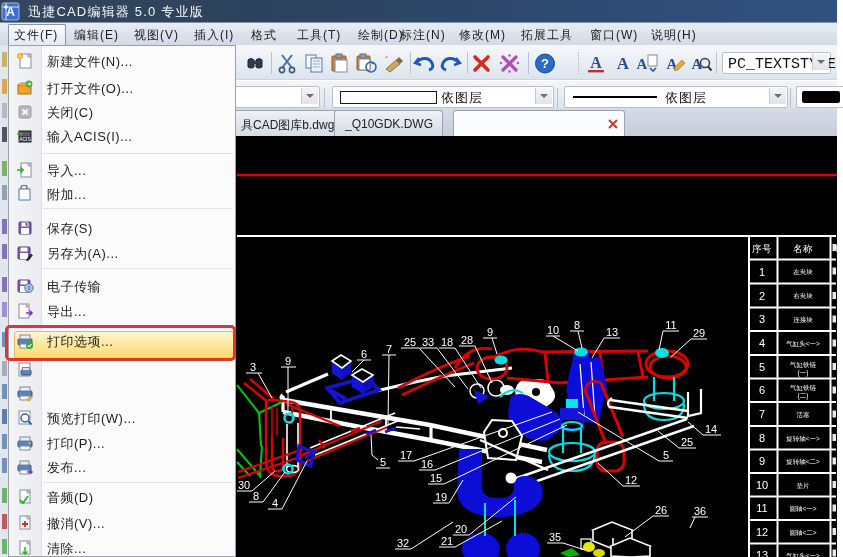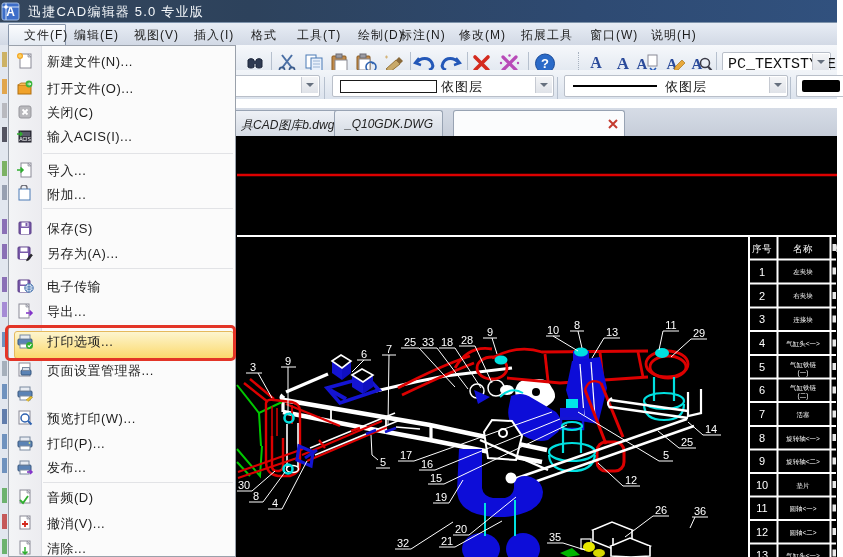--- a/index.html
+++ b/index.html
@@ -13,31 +13,31 @@
   #title-text{left:28px;top:3px;color:#f4f7fa;font-size:13px;letter-spacing:1.2px;}
   
   #menubar{left:0;top:23px;width:837px;height:22px;
     background:linear-gradient(#e8edf5,#d2d9e5);border-bottom:1px solid #b4bdca;}
   .mitem{position:absolute;top:4px;font-size:12px;color:#1c1c1c;letter-spacing:1px;}
   #filebtn{left:8px;top:1px;width:56px;height:20px;border:1px solid #8795aa;
     background:linear-gradient(#fbfcfe,#e4eaf2);border-radius:1px;}
   
   #tb1{left:0;top:45px;width:837px;height:34px;
     background:linear-gradient(#f6f8fb,#dde4ee);border-bottom:1px solid #cdd5e0;}
-  #tb2{left:0;top:70px;width:837px;height:29px;
+  #tb2{left:0;top:81px;width:837px;height:29px;
     background:linear-gradient(#f2f5f9,#dce3ed);}
   .vsep{position:absolute;top:7px;width:1px;height:22px;background:#b6c0ce;}
   .combo{position:absolute;background:#fff;border:1px solid #b9bfc9;border-radius:2px;height:20px;}
   .cbtn{position:absolute;right:1px;top:1px;width:16px;height:16px;
      background:linear-gradient(#f4f5f7,#dfe2e8);border-left:1px solid #c6cad2;}
   .arr{position:absolute;left:4px;top:6px;width:0;height:0;
      border-left:4px solid transparent;border-right:4px solid transparent;border-top:4px solid #66707e;}
   
   #tabbar{left:0;top:108px;width:837px;height:28px;
-     background:linear-gradient(#d6dce6,#c6cdd9);font-style:italic;}
+     background:linear-gradient(#d6dce6,#c6cdd9);}
   .tab{position:absolute;top:2px;height:26px;border:1px solid #98a3b3;border-bottom:none;
      background:linear-gradient(#eef1f6,#d4dae3);color:#222;font-size:12px;
      border-radius:3px 3px 0 0;}
   .tab .tx{position:absolute;left:10px;top:6px;white-space:nowrap;}
   #tab3{background:#fbfcfd;font-weight:bold;}
   
   #canvas{left:0;top:136px;width:837px;height:421px;background:#000;overflow:hidden;}
   
   #lstrip{left:0;top:45px;width:8px;height:512px;background:#e2e7ef;border-right:1px solid #c2c9d4;}
   
@@ -60,21 +60,21 @@
     <rect x="1" y="1" width="17" height="17" rx="2" fill="#3d6ec9" stroke="#9db8e0" stroke-width="1"></rect>
     <text x="9.5" y="14" font-size="12" font-weight="bold" fill="#fff" text-anchor="middle" font-family="Liberation Sans">A</text>
     <line x1="5" y1="1" x2="5" y2="18" stroke="#cfe0f5" stroke-width="1"></line>
     <line x1="1" y1="5" x2="18" y2="5" stroke="#cfe0f5" stroke-width="1"></line>
     <circle cx="5" cy="5" r="1.8" fill="#fff"></circle>
   </svg>
   <div class="abs" id="title-text">迅捷CAD编辑器 5.0 专业版</div>
 
   <div class="abs" id="menubar">
     <div class="abs" id="filebtn"></div>
-    <span class="mitem" style="left:24px">文件(F)</span>
+    <span class="mitem" style="left:14px">文件(F)</span>
     <span class="mitem" style="left:74px">编辑(E)</span>
     <span class="mitem" style="left:134px">视图(V)</span>
     <span class="mitem" style="left:194px">插入(I)</span>
     <span class="mitem" style="left:251px">格式</span>
     <span class="mitem" style="left:297px">工具(T)</span>
     <span class="mitem" style="left:358px">绘制(D)</span>
     <span class="mitem" style="left:400px">标注(N)</span>
     <span class="mitem" style="left:459px">修改(M)</span>
     <span class="mitem" style="left:521px">拓展工具</span>
     <span class="mitem" style="left:590px">窗口(W)</span>
@@ -642,21 +642,20 @@
       <rect x="4" y="12" width="10" height="4" fill="#fff" stroke="#7a8aa0"></rect>
       <circle cx="13.5" cy="13.5" r="3.5" fill="#2fae2f"></circle>
       <path d="M11.8,13.5 l1.3,1.3 2.3,-2.6" stroke="#fff" stroke-width="1.1" fill="none"></path>
     </svg>
     <div class="mi" style="top:287px">打印选项...</div>
     <svg class="mic" style="top:315px" viewBox="0 0 18 18">
       <rect x="3" y="2" width="11" height="13" fill="#fff" stroke="#8a8a96"></rect>
       <rect x="5" y="9" width="10" height="5" rx="1" fill="#5b83b5" stroke="#37567e"></rect>
       <rect x="6.5" y="6.5" width="7" height="3" fill="#dce4ee" stroke="#7a8aa0"></rect>
     </svg>
-    <div class="mi" style="top:316px">页面设置管理器...</div>
     <svg class="mic" style="top:338px" viewBox="0 0 18 18">
       <rect x="2" y="7" width="14" height="6" rx="1" fill="#5b83b5" stroke="#37567e"></rect>
       <rect x="4" y="3" width="10" height="4" fill="#e8ecf2" stroke="#7a8aa0"></rect>
       <rect x="4" y="12" width="10" height="4" fill="#fff" stroke="#7a8aa0"></rect>
       <path d="M10,16 l5,-4 1.5,1.5 -4.5,4" fill="#e8c23a" stroke="#a8861a" stroke-width="0.6"></path>
     </svg>
     <svg class="mic" style="top:363px" viewBox="0 0 18 18">
       <rect x="3" y="2" width="11" height="13" fill="#fff" stroke="#8a8a96"></rect>
       <circle cx="9" cy="9" r="4" fill="none" stroke="#2e62b0" stroke-width="1.5"></circle>
       <path d="M12,12 l3.5,3.5" stroke="#2e62b0" stroke-width="2"></path>

